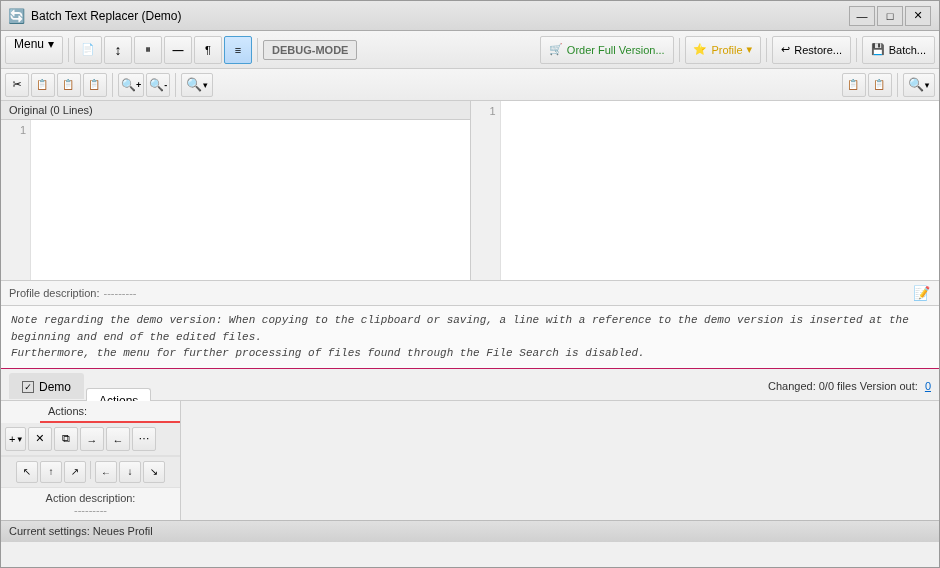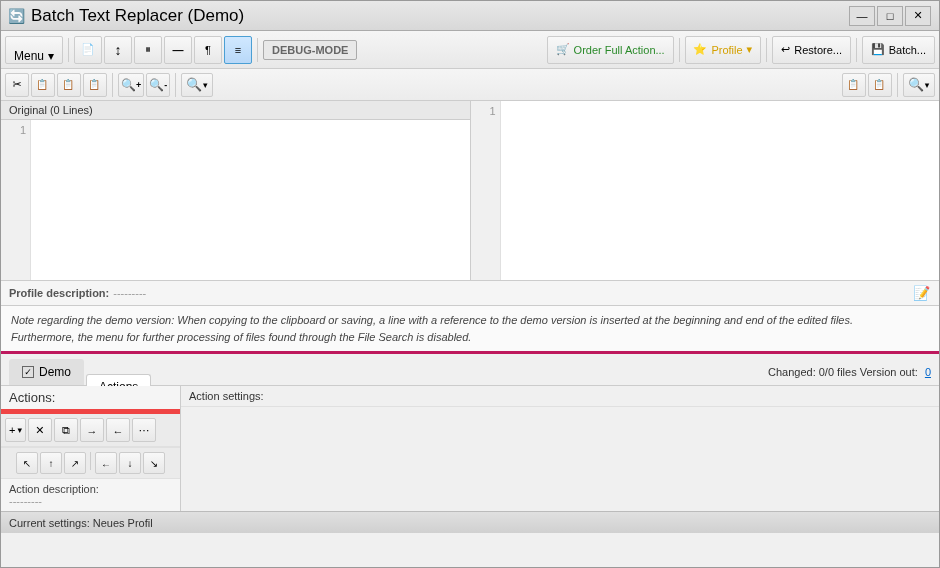--- a/index.html
+++ b/index.html
@@ -27,21 +27,21 @@
       width: 16px;
       height: 16px;
       margin-right: 6px;
       display: flex;
       align-items: center;
       justify-content: center;
       font-size: 14px;
     }
     .title-bar-text {
       flex: 1;
-      font-size: 17px;
+      font-size: 12px;
       color: #000;
     }
     .title-bar-controls {
       display: flex;
       gap: 2px;
     }
     .title-bar-btn {
       width: 26px;
       height: 20px;
       background: #e0e0e0;
@@ -78,21 +78,21 @@
       gap: 3px;
     }
     .toolbar-btn.active { background: linear-gradient(to bottom, #d0e8ff, #b8d8f8); border-color: #4a9fd4; }
     .menu-btn {
       height: 28px;
       background: linear-gradient(to bottom, #f8f8f8, #e8e8e8);
       border: 1px solid #ccc;
       border-radius: 2px;
       cursor: pointer;
       display: flex;
-      align-items: flex-end;
+      align-items: flex-start;
       padding: 0 8px;
       gap: 4px;
       font-size: 12px;
     }
 
     .toolbar-separator {
       width: 1px;
       height: 24px;
       background: #ccc;
       margin: 0 3px;
@@ -220,38 +220,39 @@
     
     .profile-desc-bar {
       background: #f5f5f5;
       border-bottom: 1px solid #ccc;
       padding: 4px 8px;
       display: flex;
       align-items: center;
       font-size: 11px;
       color: #333;
     }
-    .profile-desc-bar .label { color: #555; font-weight: bold; }
+    .profile-desc-bar .label { color: #555; }
     .profile-desc-bar .value { margin-left: 4px; color: #999; }
     .profile-desc-icon {
       margin-left: auto;
       cursor: pointer;
       font-size: 14px;
       color: #666;
     }
 
     
     .note-bar {
       background: #fafafa;
-      border-bottom: 3px solid #be185d;
+      border-bottom: 1px solid #be185d;
       padding: 6px 10px;
       font-size: 11px;
       color: #444;
       font-style: italic;
       line-height: 1.5;
+      font-family: Liberation Mono, monospace;
     }
 
     
     .bottom-section {
       display: flex;
       flex-direction: column;
       flex: 1;
     }
 
     .tabs-row {
@@ -316,23 +317,24 @@
     .left-panel {
       width: 180px;
       border-right: 1px solid #ccc;
       display: flex;
       flex-direction: column;
       background: #f5f5f5;
     }
 
     .actions-label {
       padding: 4px 8px;
-      font-size: 13px;
+      font-size: 11px;
       color: #333;
-      border-bottom: 5px solid #ef4444;
+      border-bottom: 2px solid #ef4444;
+      margin-left: 39px;
     }
 
     .actions-toolbar {
       display: flex;
       align-items: center;
       padding: 4px;
       border-bottom: 1px solid #e0e0e0;
       gap: 2px;
       background: #ebebeb;
     }
@@ -396,20 +398,21 @@
       width: 1px;
       height: 18px;
       background: #ccc;
       margin: 0 2px;
     }
 
     .action-desc-area {
       border-top: 1px solid #e0e0e0;
       padding: 4px 8px;
       background: #f5f5f5;
+      text-align: center;
     }
     .action-desc-label {
       font-size: 11px;
       color: #444;
     }
     .action-desc-value {
       font-size: 11px;
       color: #999;
     }
 
@@ -477,21 +480,21 @@
   </button>
 
   <div class="toolbar-separator"></div>
 
   <span class="debug-badge">DEBUG-MODE</span>
 
   <div class="spacer"></div>
 
   <button class="order-btn green-icon">
     <span>🛒</span>
-    <span>Order Full Action...</span>
+    <span>Order Full Version...</span>
   </button>
 
   <div class="toolbar-separator"></div>
 
   <button class="order-btn star-icon">
     <span>⭐</span>
     <span>Profile</span>
     <span>▾</span>
   </button>
 
@@ -654,22 +657,19 @@
         <button class="nav-btn">
           <span>↘</span>
         </button>
       </div>
       <div class="action-desc-area">
         <div class="action-desc-label">Action description:</div>
         <div class="action-desc-value">---------</div>
       </div>
     </div>
 
-    <div class="right-panel">
-      <div class="action-settings-label">Action settings:</div>
-    </div>
 
   </div>
 </div>
 
 <div class="status-bar">
   <span>Current settings: Neues Profil</span>
 </div>
 
 </body></html>

